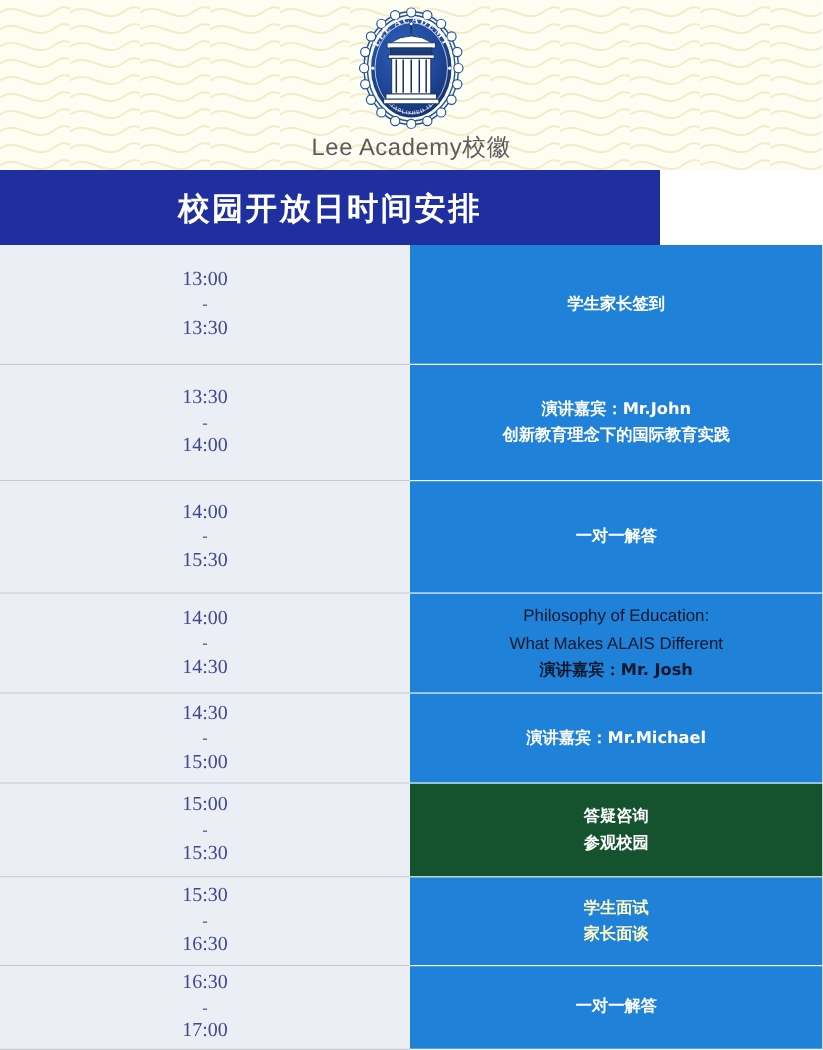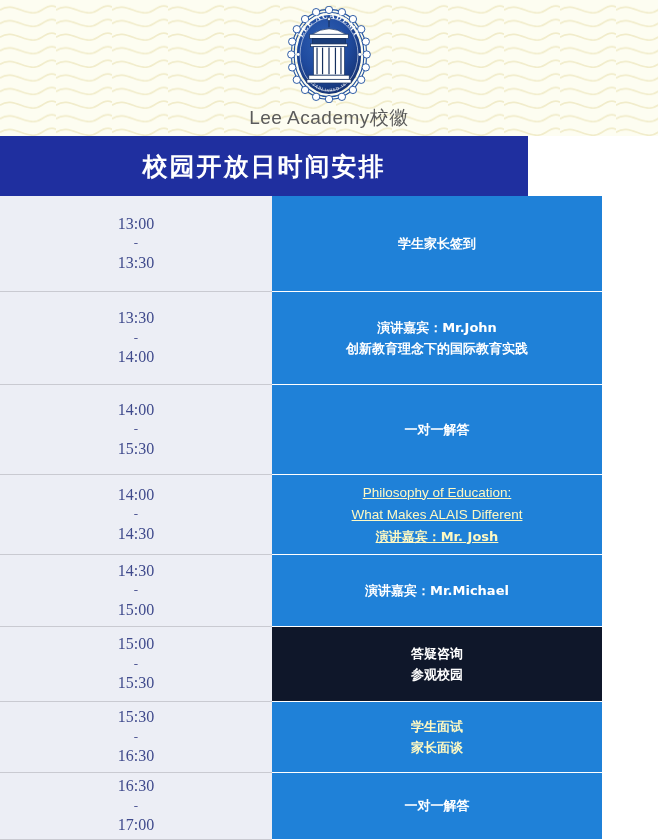--- a/index.html
+++ b/index.html
@@ -78,21 +78,21 @@
   
   .schedule {
     width: 658px;
   }
   .srow {
     display: flex;
     width: 658px;
     box-sizing: border-box;
   }
   .time-cell {
-    width: 272px;
+    width: 328px;
     box-sizing: border-box;
     background: #eceef5;
     border-bottom: 1px solid #c9cad1;
     display: flex;
     flex-direction: column;
     align-items: center;
     justify-content: center;
     color: #3f4a8c;
     font-size: 16px;
     line-height: 1.55;
@@ -252,21 +252,21 @@
         <div class="topic-cell" style="background: rgb(31, 129, 216); color: rgb(255, 255, 255);">
           <div>一对一解答</div>
         </div>
       </div>
       <div class="srow" style="height: 80px;">
         <div class="time-cell" style="background: rgb(236, 238, 245); color: rgb(63, 74, 140);">
           <div>14:00</div>
           <div class="t-sep">-</div>
           <div>14:30</div>
         </div>
-        <div class="topic-cell" style="background: rgb(31, 129, 216); color: #fef9c3; text-decoration: underline;">
+        <div class="topic-cell" style="background: rgb(31, 129, 216); color: #0f172a;">
           <div class="line-en">Philosophy of Education:</div>
           <div class="line-en">What Makes ALAIS Different</div>
           <div>演讲嘉宾：Mr. Josh</div>
         </div>
       </div>
       <div class="srow" style="height: 72px;">
         <div class="time-cell" style="background: rgb(236, 238, 245); color: rgb(63, 74, 140);">
           <div>14:30</div>
           <div class="t-sep">-</div>
           <div>15:00</div>
@@ -274,21 +274,21 @@
         <div class="topic-cell" style="background: rgb(31, 129, 216); color: rgb(255, 255, 255);">
           <div>演讲嘉宾：Mr.Michael</div>
         </div>
       </div>
       <div class="srow" style="height: 75px;">
         <div class="time-cell" style="background: rgb(236, 238, 245); color: rgb(63, 74, 140);">
           <div>15:00</div>
           <div class="t-sep">-</div>
           <div>15:30</div>
         </div>
-        <div class="topic-cell" style="background: #0f172a; color: rgb(255, 255, 255);">
+        <div class="topic-cell" style="background: #14532d; color: rgb(255, 255, 255);">
           <div>答疑咨询</div>
           <div>参观校园</div>
         </div>
       </div>
       <div class="srow" style="height: 71px;">
         <div class="time-cell" style="background: rgb(236, 238, 245); color: rgb(63, 74, 140);">
           <div>15:30</div>
           <div class="t-sep">-</div>
           <div>16:30</div>
         </div>

